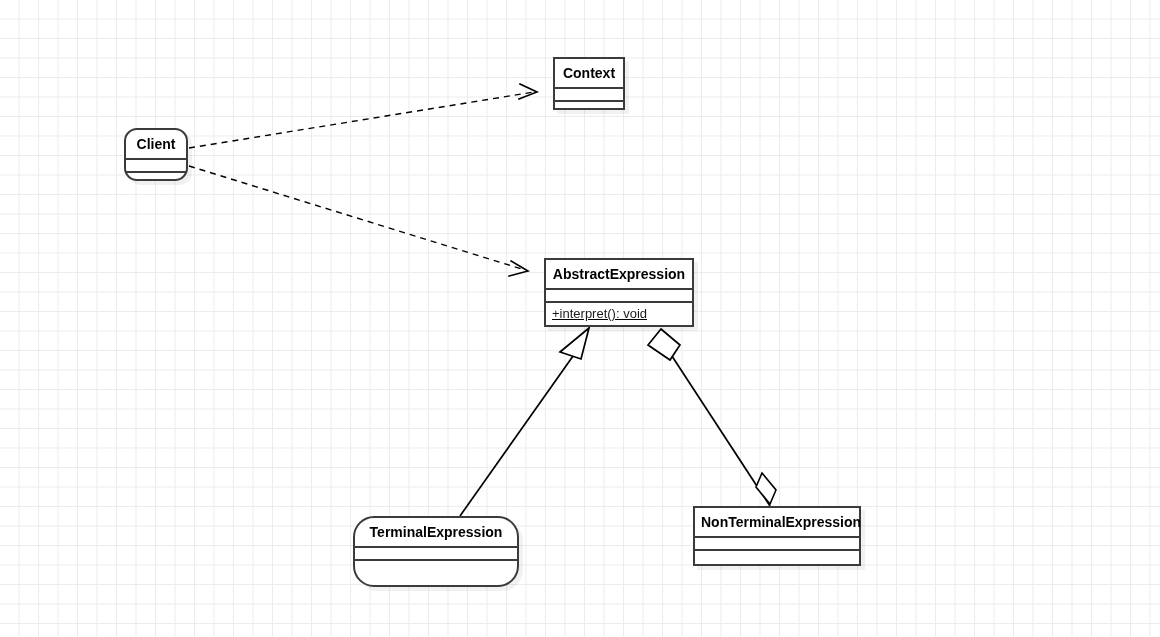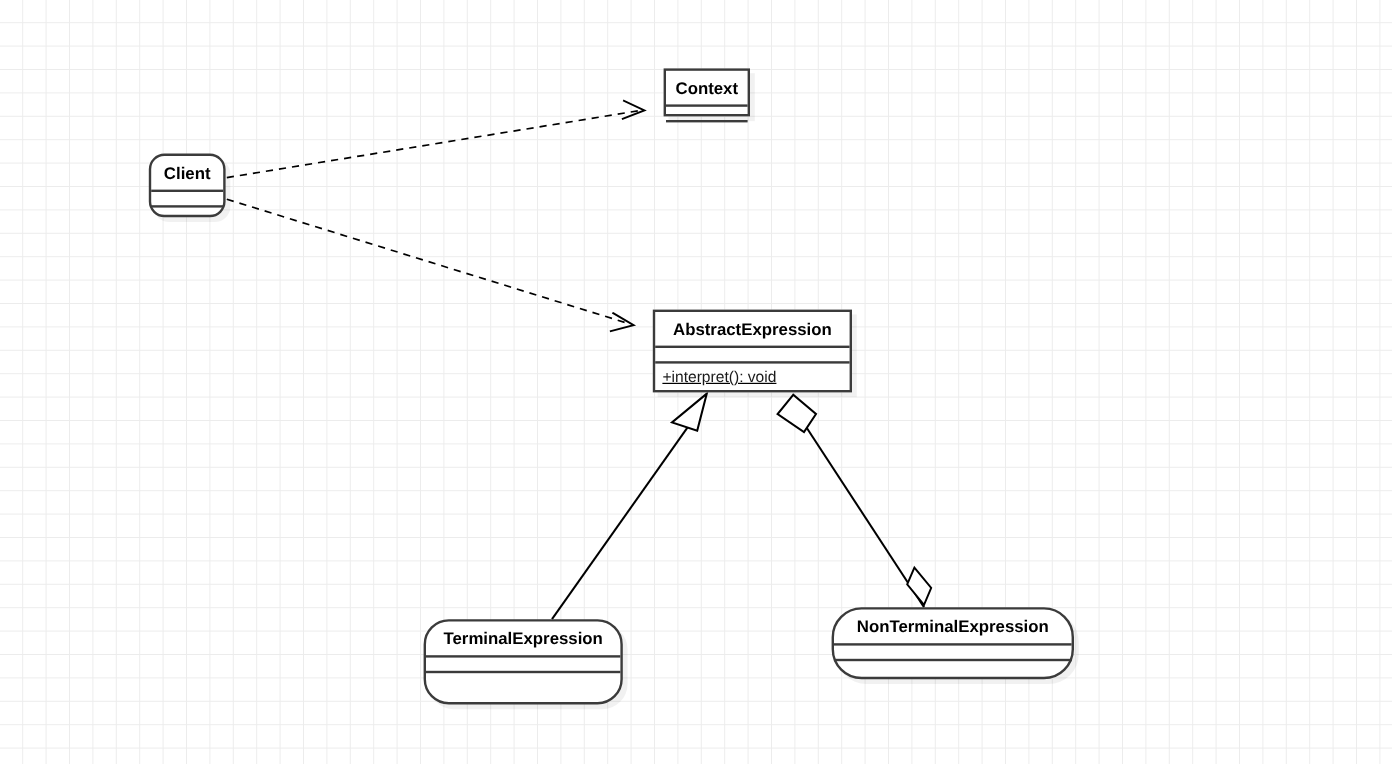--- a/index.html
+++ b/index.html
@@ -102,51 +102,51 @@
   <div class="uml-class" style="left:124px; top:128px; width:64px; height:53px;border-radius:13px;">
     <div class="cls-name">Client</div>
     <div class="cls-attrs">
       <div class="empty-compartment"></div>
     </div>
     <div class="cls-ops">
       <div class="empty-compartment"></div>
     </div>
   </div>
 
-  <div class="uml-class" style="left:553px; top:57px; width:72px; height:40px;">
+  <div class="uml-class" style="left:553px; top:57px; width:72px; height:53px;">
     <div class="cls-name">Context</div>
     <div class="cls-attrs">
       <div class="empty-compartment"></div>
     </div>
     <div class="cls-ops">
       <div class="empty-compartment"></div>
     </div>
   </div>
 
-  <div class="uml-class" style="left:544px; top:258px; width:166px; height:69px;">
+  <div class="uml-class" style="left:544px; top:258px; width:150px; height:69px;">
     <div class="cls-name">AbstractExpression</div>
     <div class="cls-attrs">
       <div class="empty-compartment"></div>
     </div>
     <div class="cls-ops has-text">
       <div class="member">+interpret(): void</div>
     </div>
   </div>
 
   <div class="uml-class" style="left:353px; top:516px; width:166px; height:71px;border-radius:21px;">
     <div class="cls-name">TerminalExpression</div>
     <div class="cls-attrs">
       <div class="empty-compartment"></div>
     </div>
     <div class="cls-ops">
       <div class="empty-compartment"></div>
     </div>
   </div>
 
-  <div class="uml-class" style="left:693px; top:506px; width:202px; height:60px;border-radius:25px;">
+  <div class="uml-class" style="left:693px; top:506px; width:168px; height:60px;">
     <div class="cls-name">NonTerminalExpression</div>
     <div class="cls-attrs">
       <div class="empty-compartment"></div>
     </div>
     <div class="cls-ops">
       <div class="empty-compartment"></div>
     </div>
   </div>
 
 </div>

